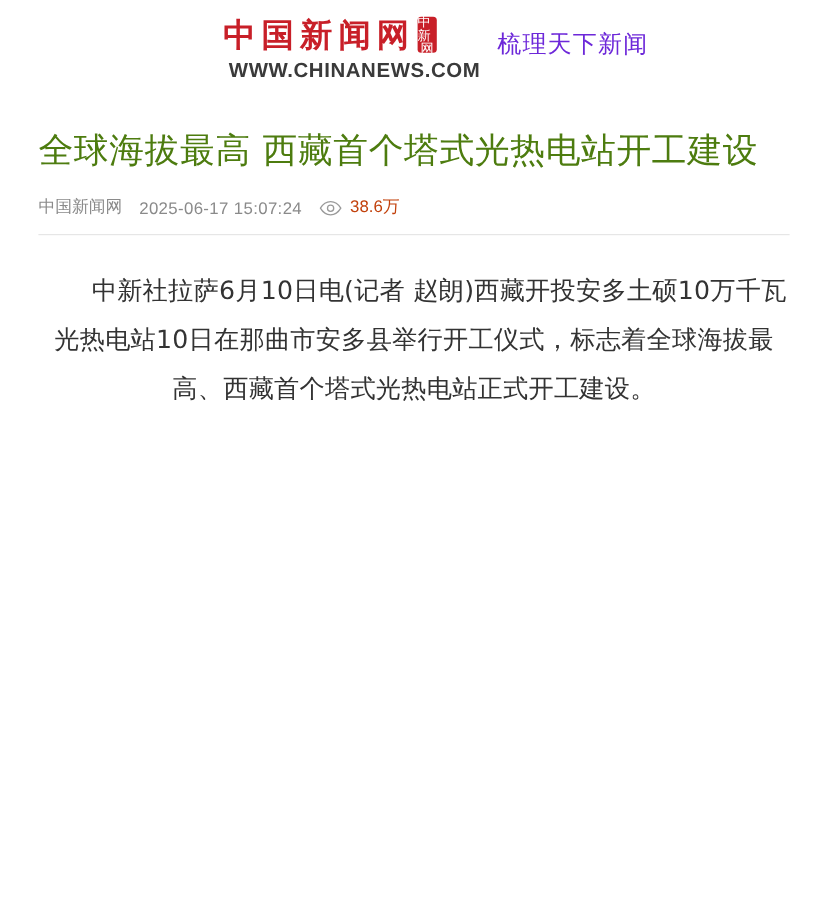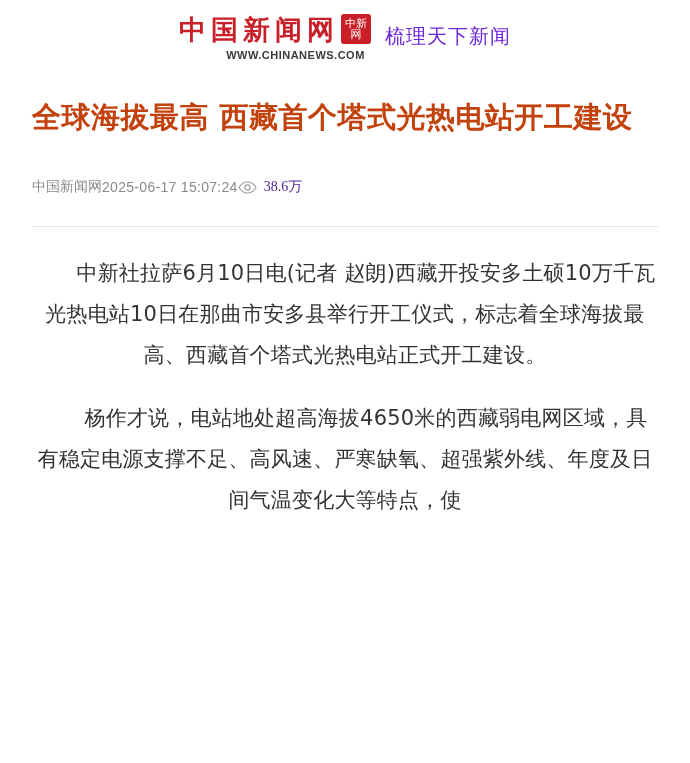--- a/index.html
+++ b/index.html
@@ -45,39 +45,39 @@
   }
   .logo-char {
     font-family: "DejaVu Serif", "Liberation Serif", serif;
     font-weight: bold;
     font-size: 27px;
     color: #c81f28;
     line-height: 1;
     letter-spacing: 1px;
   }
   .logo-badge {
-    width: 30px;
+    width: 16px;
     height: 30px;
     border-radius: 3px;
     background: #c81f28;
     color: #ffffff;
     font-family: "DejaVu Serif", "Liberation Serif", serif;
     font-size: 11px;
     line-height: 11px;
     display: flex;
     flex-direction: column;
     align-items: center;
     justify-content: center;
     margin-left: 2px;
   }
   .logo-badge span { display: block; }
   .logo-url {
     margin-top: 5px;
     font-family: "Liberation Sans", sans-serif;
-    font-size: 11px;
+    font-size: 17px;
     letter-spacing: 0.5px;
     color: #3a3a3a;
     font-weight: bold;
     margin-left: 41px;
   }
   .logo-slogan {
     margin-top: 8px;
     font-family: "DejaVu Serif", "Liberation Serif", serif;
     font-size: 20px;
     color: #6d28d9;
@@ -88,42 +88,42 @@
   }
 
   
   .article {
     padding: 0 32px;
   }
   h1.headline {
     font-family: "DejaVu Sans", "Liberation Sans", sans-serif;
     font-size: 29px;
     line-height: 1.42;
-    font-weight: bold;
-    color: #c2410c;
+    font-weight: normal;
+    color: #4d7c0f;
     margin: 28px 0 0 0;
     letter-spacing: 0.5px;
   }
   .meta {
     display: flex;
     align-items: center;
-    margin: 40px 0 0 0;
-    padding-bottom: 30px;
+    gap: 14px;
+    margin: 18px 0 0 0;
+    padding-bottom: 13px;
     border-bottom: 1px solid #e6e6e6;
     font-size: 14px;
     color: #8a8a8a;
   }
   .meta .source { color: #8a8a8a; }
   .meta .time { color: #8a8a8a; letter-spacing: 0.3px; }
   .meta .views {
     display: flex;
     align-items: center;
     gap: 7px;
-    color: #4c1d95;
-    font-family: Liberation Serif, serif;
+    color: #c2410c;
   }
   .eye-icon {
     display: inline-block;
     width: 19px;
     height: 13px;
     position: relative;
   }
   .eye-icon svg { display: block; }
 
   .body-text {
@@ -178,17 +178,16 @@
             <path d="M1 6.5C3.3 2.6 6.3 1 9.5 1C12.7 1 15.7 2.6 18 6.5C15.7 10.4 12.7 12 9.5 12C6.3 12 3.3 10.4 1 6.5Z" stroke="#9a9a9a" stroke-width="1.1" fill="none"></path>
             <circle cx="9.5" cy="6.5" r="2.6" stroke="#9a9a9a" stroke-width="1.1" fill="none"></circle>
           </svg>
         </span>
         <span>38.6万</span>
       </span>
     </div>
 
     <div class="body-text">
       <p>中新社拉萨6月10日电(记者 赵朗)西藏开投安多土硕10万千瓦光热电站10日在那曲市安多县举行开工仪式，标志着全球海拔最高、西藏首个塔式光热电站正式开工建设。</p>
-      <p>杨作才说，电站地处超高海拔4650米的西藏弱电网区域，具有稳定电源支撑不足、高风速、严寒缺氧、超强紫外线、年度及日间气温变化大等特点，使</p>
     </div>
 
   </div>
 </div>
 
 </body></html>

